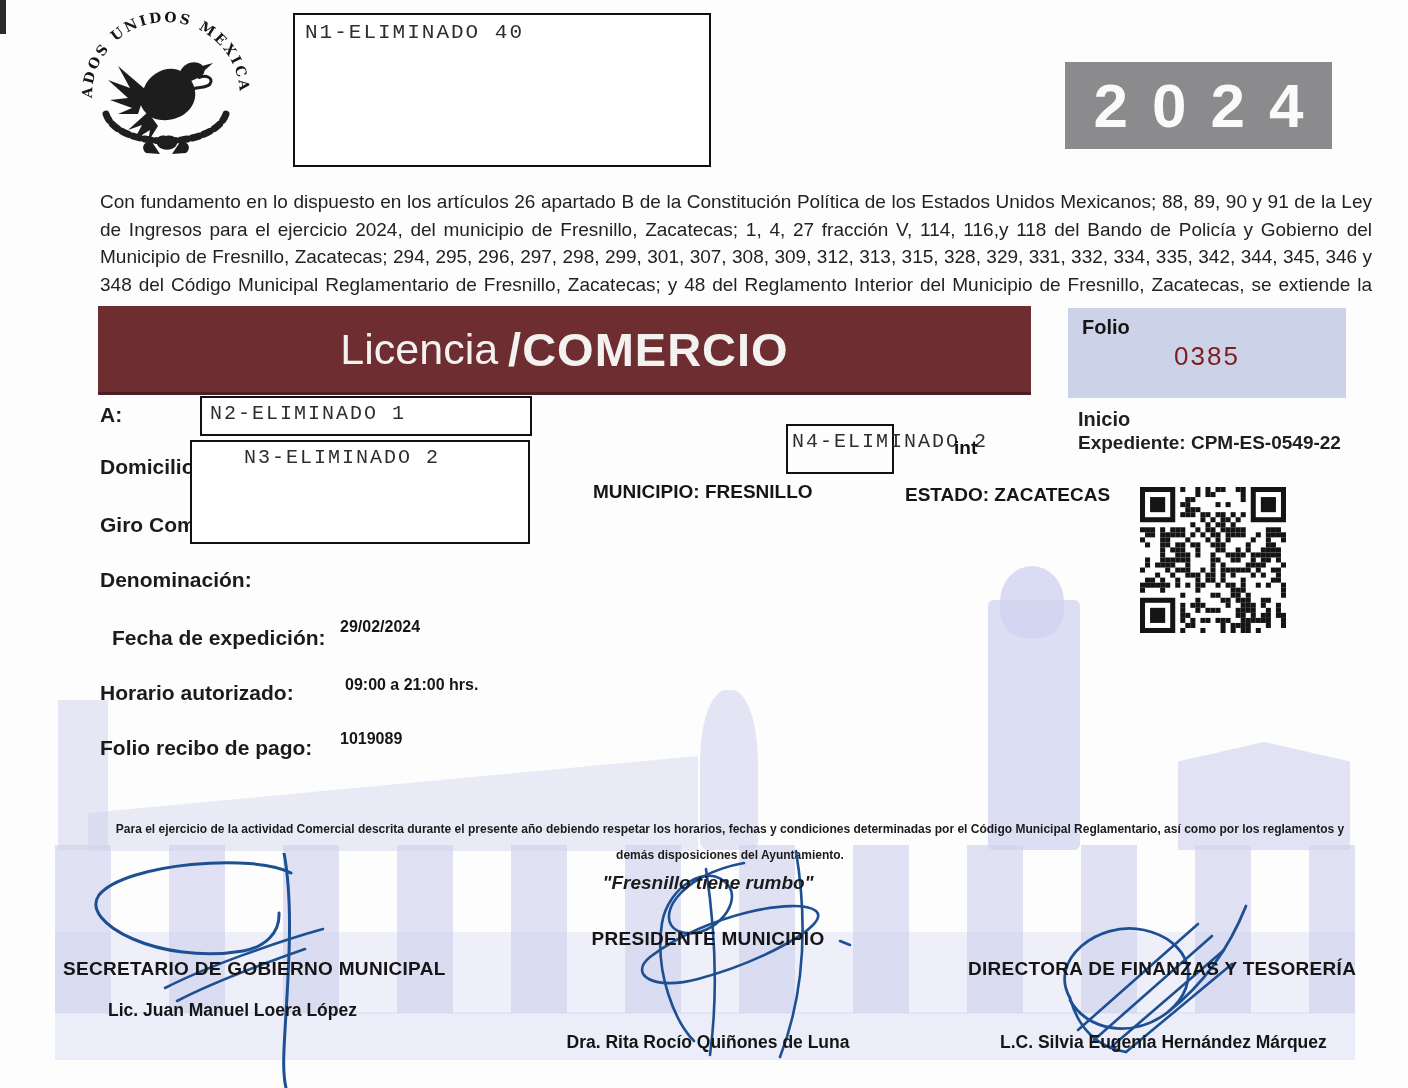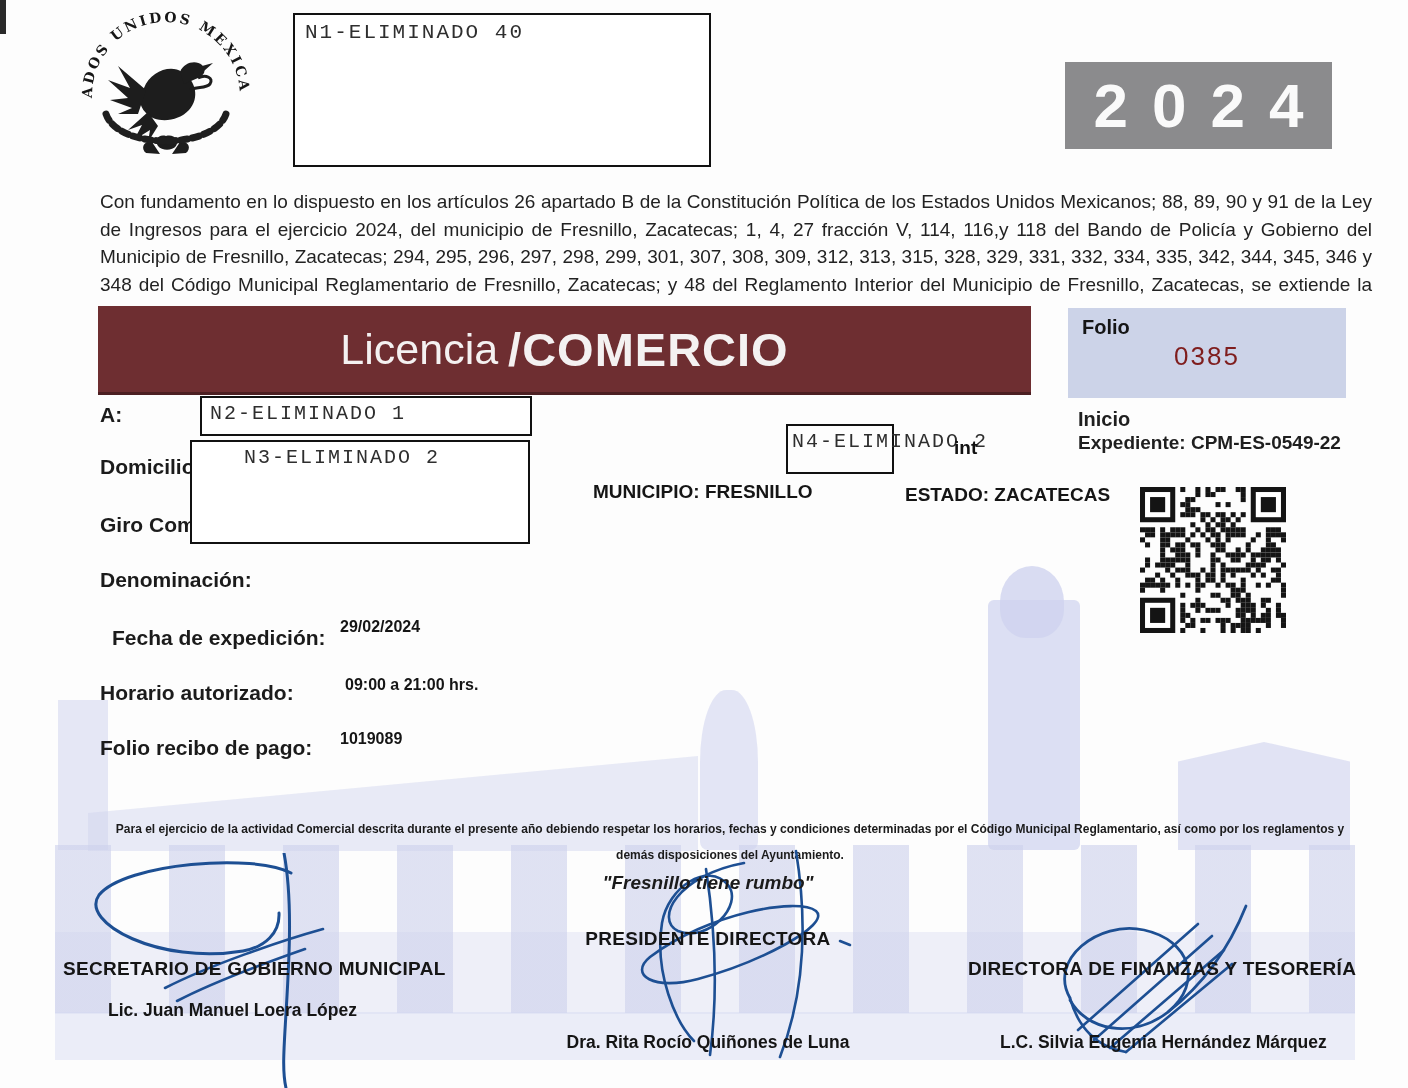--- a/index.html
+++ b/index.html
@@ -482,20 +482,20 @@
     <path d="M52,100 C30,62 80,22 126,32 C172,42 186,84 150,114 C114,142 68,132 52,102" stroke-width="2.8"></path>
     <path d="M60,132 L180,26" stroke-width="2.6"></path>
     <path d="M76,142 L194,38" stroke-width="2.6"></path>
     <path d="M92,150 L206,52" stroke-width="2.6"></path>
     <path d="M108,154 L214,66" stroke-width="2.6"></path>
     <path d="M150,114 C186,86 212,48 228,8" stroke-width="2.8"></path>
     <path d="M52,100 C60,130 80,150 108,154" stroke-width="2.6"></path>
   </svg>
 
   <div class="motto">"Fresnillo tiene rumbo"</div>
-  <div class="sig-title center-block" style="left:558px;top:928px;">PRESIDENTE DIRECTORA</div>
+  <div class="sig-title center-block" style="left:558px;top:928px;">PRESIDENTE MUNICIPIO</div>
   <div class="sig-title" style="left:63px;top:958px;">SECRETARIO DE GOBIERNO MUNICIPAL</div>
   <div class="sig-title" style="left:968px;top:958px;">DIRECTORA DE FINANZAS Y TESORERÍA</div>
   <div class="sig-name" style="left:108px;top:1000px;">Lic. Juan Manuel Loera López</div>
   <div class="sig-name center-block" style="left:558px;top:1032px;">Dra. Rita Rocío Quiñones de Luna</div>
   <div class="sig-name" style="left:1000px;top:1032px;">L.C. Silvia Eugenia Hernández Márquez</div>
 
 </div>
 
 </body></html>

